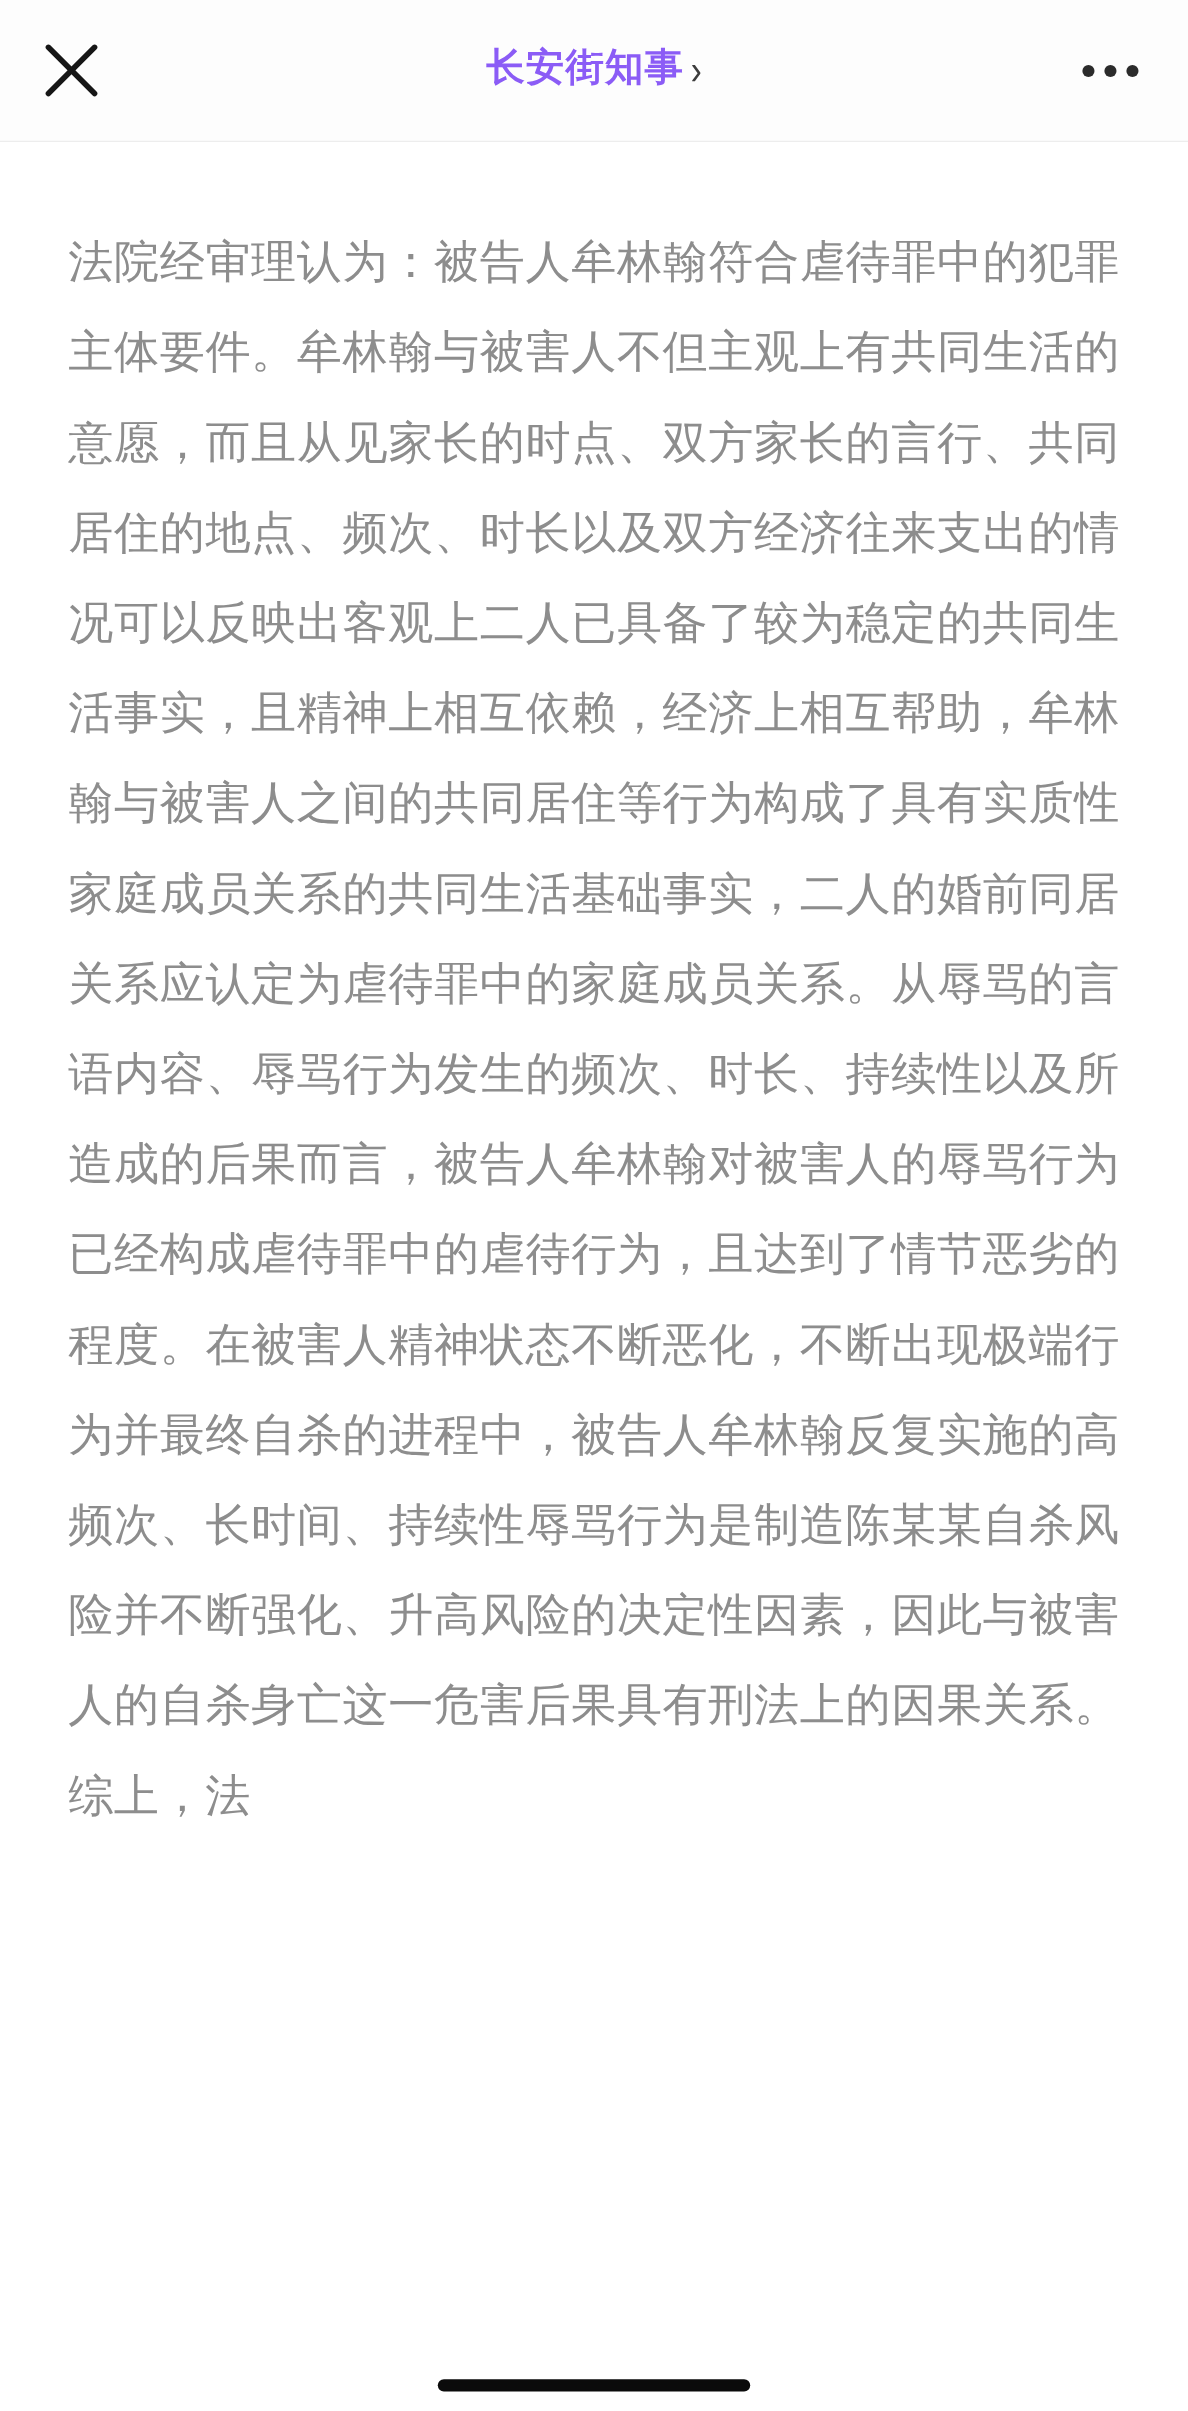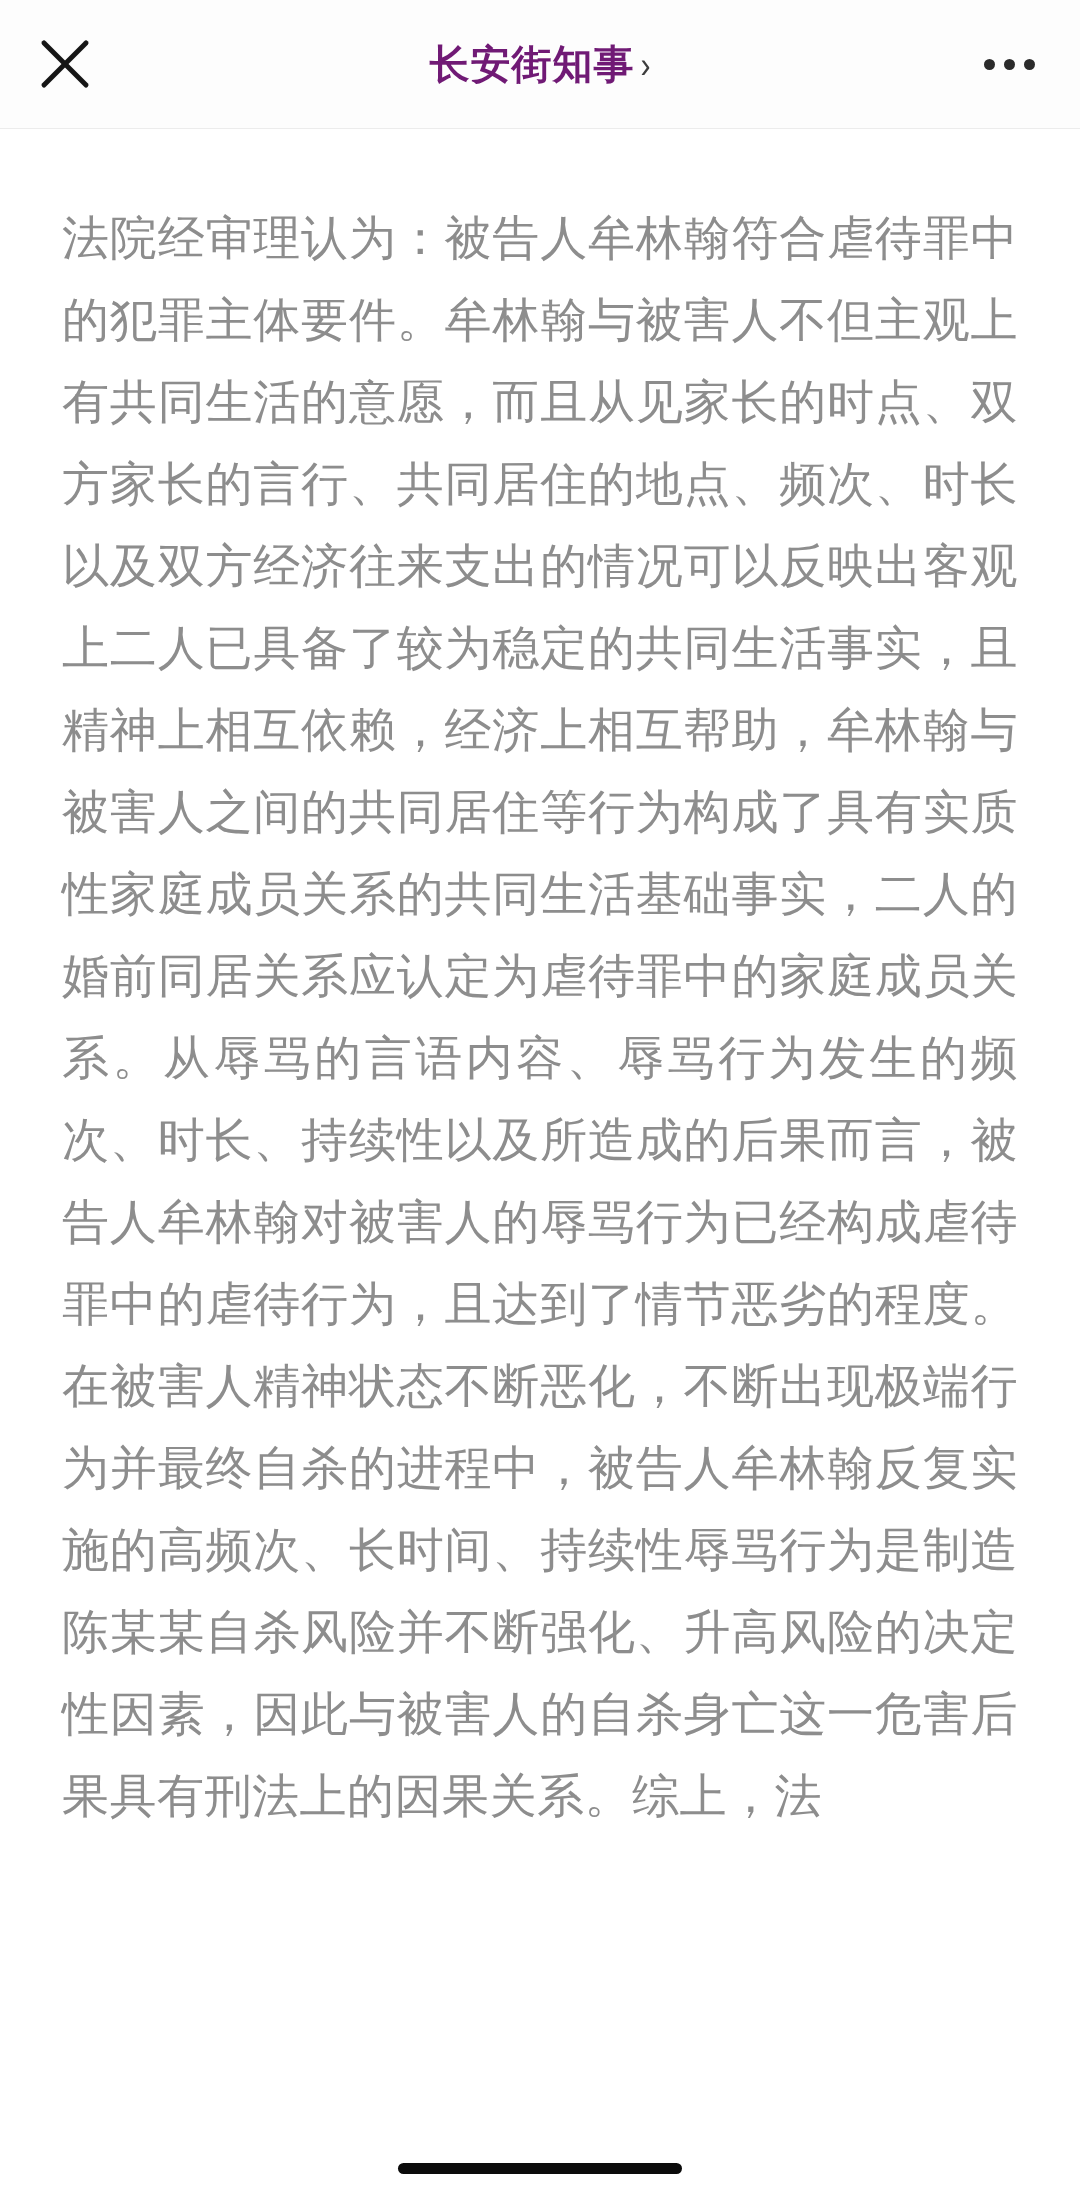--- a/index.html
+++ b/index.html
@@ -40,25 +40,26 @@
   .nav-close svg { display: block; }
 
   .nav-title-wrap {
     display: flex;
     align-items: center;
     justify-content: center;
     gap: 6px;
     cursor: pointer;
   }
   .nav-title {
-    font-size: 40px;
+    font-size: 35px;
     font-weight: 700;
-    color: #701a75;
+    color: #8b5cf6;
     letter-spacing: 1px;
     line-height: 1;
+    font-family: Liberation Mono, monospace;
   }
   .nav-chevron {
     font-size: 30px;
     color: #3d3d3d;
     font-weight: 400;
     transform: translateY(1px) scaleY(1.25);
   }
 
   .nav-more {
     position: absolute;
@@ -82,21 +83,21 @@
   }
 
   
   .article {
     padding: 68px 62px 0 62px;
     box-sizing: border-box;
   }
   .article p {
     margin: 0;
     font-family: "DejaVu Sans", "Liberation Sans", sans-serif;
-    font-size: 47px;
+    font-size: 41px;
     line-height: 82px;
     color: #8d8d8d;
     text-align: justify;
     text-justify: inter-ideograph;
     letter-spacing: 0.5px;
     white-space: pre-wrap;
   }
 
   
   .home-indicator {

